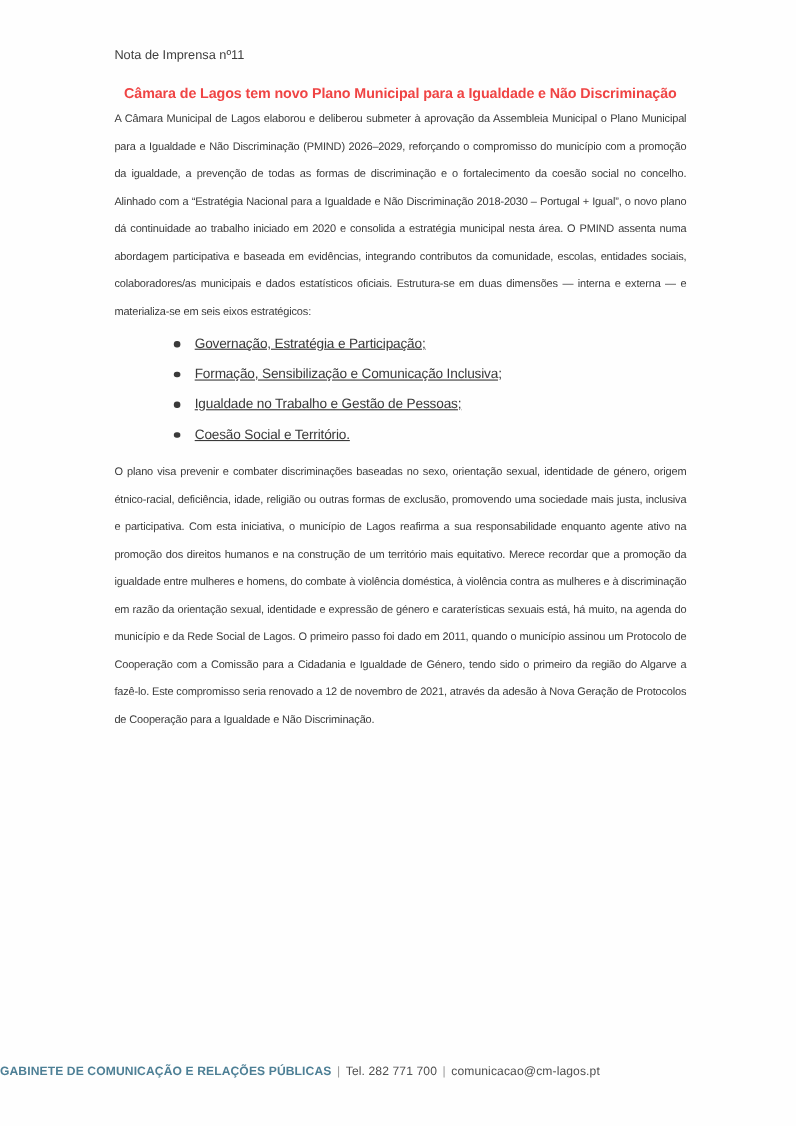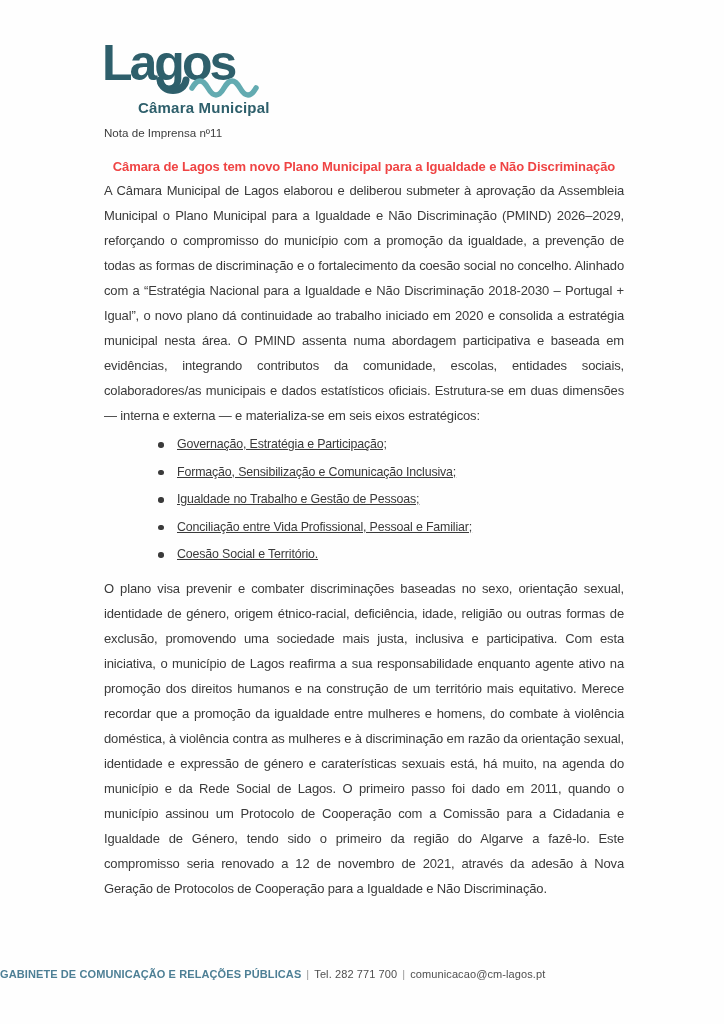--- a/index.html
+++ b/index.html
@@ -40,21 +40,21 @@
   .doc-title {
     margin-top: 18px;
     text-align: center;
     font-size: 13px;
     font-weight: bold;
     color: #ef4444;
     letter-spacing: -0.1px;
   }
   .para {
     margin: 4px 0 0 0;
-    font-size: 13px;
+    font-size: 10px;
     line-height: 25px;
     text-align: justify;
     letter-spacing: -0.15px;
     color: #3a3a3a;
   }
   .para.second { margin-top: 13px; }
   ul.axes {
     margin: 8px 0 0 0;
     padding: 0 0 0 52px;
     list-style: none;
@@ -99,46 +99,37 @@
     margin: 0 5px;
     font-weight: normal;
   }
   .footer .contact { color: #4f4f4f; }
 </style>
 </head>
 <body>
 
 <div class="page">
 
-  <div class="logo-block">
-    <svg width="162" height="64" viewBox="0 0 162 64">
-      <text x="-2" y="46" font-family="Liberation Sans, sans-serif" font-weight="bold" font-size="50" letter-spacing="-3" fill="#2e5f6b">Lagos</text>
-      <path d="M56 46 C58 60, 80 60, 82 46" stroke="#2e5f6b" stroke-width="7" fill="none" stroke-linecap="round"></path>
-      <path d="M88 54 q8 -14 16 0 q8 14 16 0 q8 -14 16 0 q8 14 16 0" stroke="#63abb1" stroke-width="5.5" fill="none" stroke-linecap="round" stroke-linejoin="round"></path>
-    </svg>
-    <div class="logo-sub">Câmara Municipal</div>
-  </div>
 
   <div class="meta">
     <div>Nota de Imprensa nº11</div>
   </div>
 
   <div class="doc-title">Câmara de Lagos tem novo Plano Municipal para a Igualdade e Não Discriminação</div>
 
   <p class="para">A Câmara Municipal de Lagos elaborou e deliberou submeter à aprovação da Assembleia Municipal o Plano Municipal para a Igualdade e Não Discriminação (PMIND) 2026–2029, reforçando o compromisso do município com a promoção da igualdade, a prevenção de todas as formas de discriminação e o fortalecimento da coesão social no concelho. Alinhado com a “Estratégia Nacional para a Igualdade e Não Discriminação 2018-2030 – Portugal + Igual”, o novo plano dá continuidade ao trabalho iniciado em 2020 e consolida a estratégia municipal nesta área. O PMIND assenta numa abordagem participativa e baseada em evidências, integrando contributos da comunidade, escolas, entidades sociais, colaboradores/as municipais e dados estatísticos oficiais. Estrutura-se em duas dimensões — interna e externa — e materializa-se em seis eixos estratégicos:</p>
 
   <ul class="axes">
 
       <li>Governação, Estratégia e Participação;</li>
 
       <li>Formação, Sensibilização e Comunicação Inclusiva;</li>
 
       <li>Igualdade no Trabalho e Gestão de Pessoas;</li>
 
-      <li>Conciliação entre Vida Profissional, Pessoal e Familiar;</li>
 
 
       <li>Coesão Social e Território.</li>
     </ul>
 
   <p class="para second">O plano visa prevenir e combater discriminações baseadas no sexo, orientação sexual, identidade de género, origem étnico-racial, deficiência, idade, religião ou outras formas de exclusão, promovendo uma sociedade mais justa, inclusiva e participativa. Com esta iniciativa, o município de Lagos reafirma a sua responsabilidade enquanto agente ativo na promoção dos direitos humanos e na construção de um território mais equitativo. Merece recordar que a promoção da igualdade entre mulheres e homens, do combate à violência doméstica, à violência contra as mulheres e à discriminação em razão da orientação sexual, identidade e expressão de género e caraterísticas sexuais está, há muito, na agenda do município e da Rede Social de Lagos. O primeiro passo foi dado em 2011, quando o município assinou um Protocolo de Cooperação com a Comissão para a Cidadania e Igualdade de Género, tendo sido o primeiro da região do Algarve a fazê-lo. Este compromisso seria renovado a 12 de novembro de 2021, através da adesão à Nova Geração de Protocolos de Cooperação para a Igualdade e Não Discriminação.</p>
 
   <div class="footer">
     <span class="dept">GABINETE DE COMUNICAÇÃO E RELAÇÕES PÚBLICAS</span><span class="sep">|</span><span class="contact">Tel. 282 771 700</span><span class="sep">|</span><span class="contact">comunicacao@cm-lagos.pt</span>
   </div>

